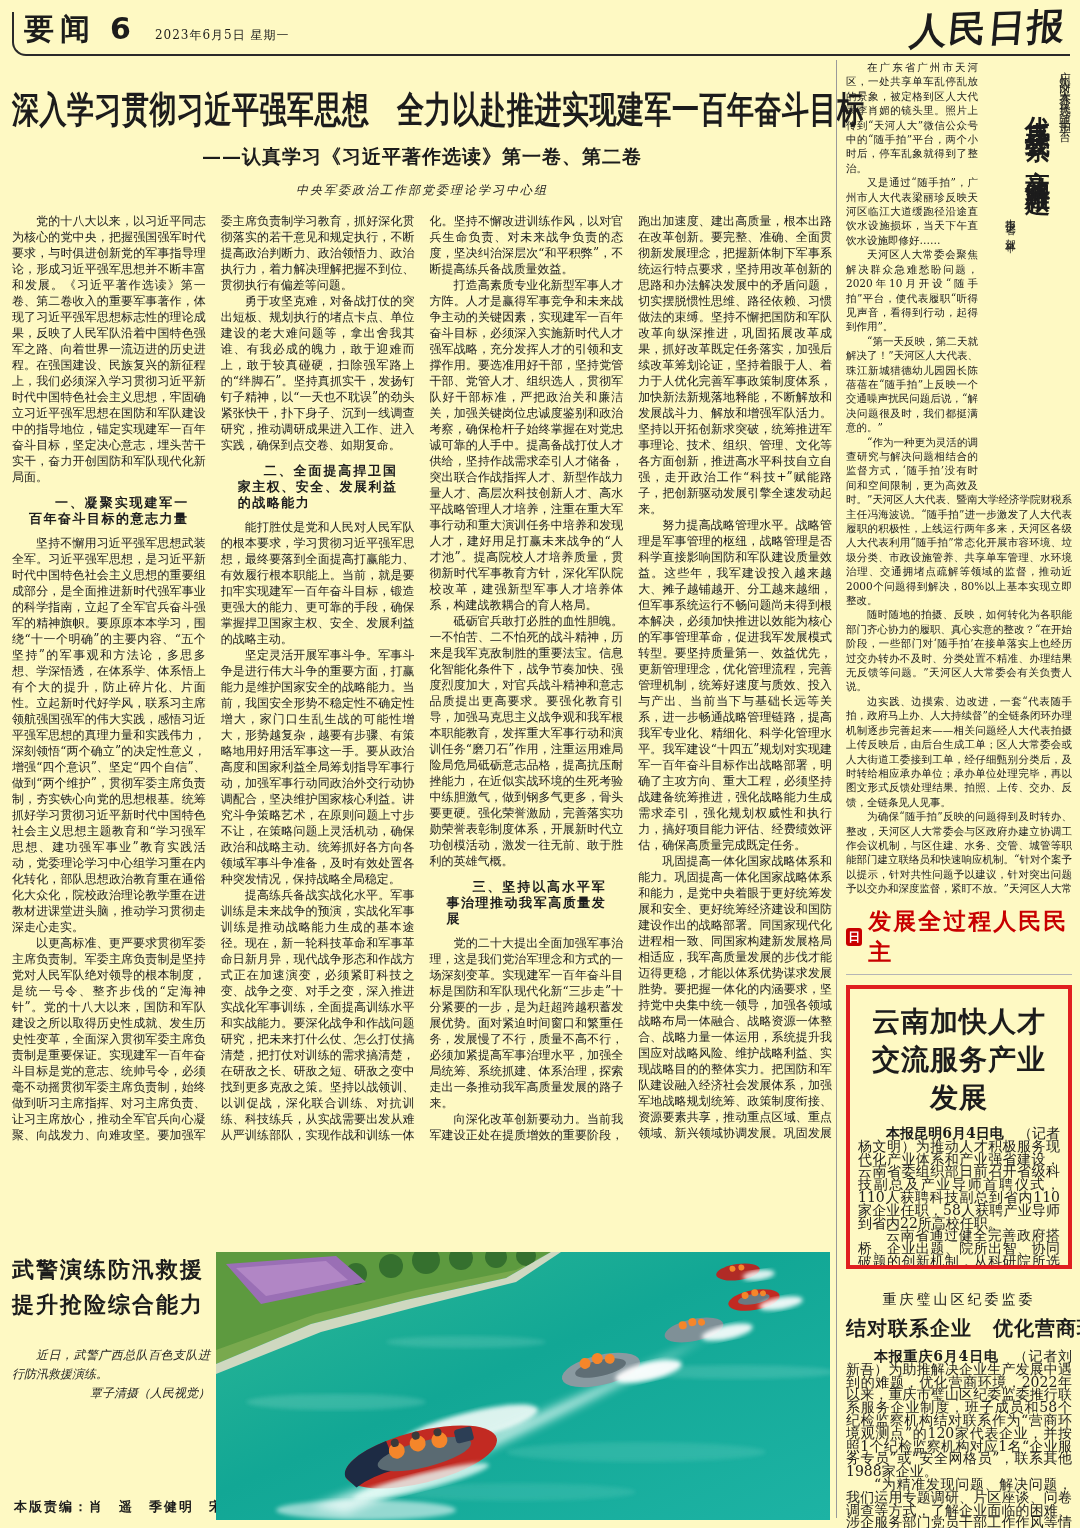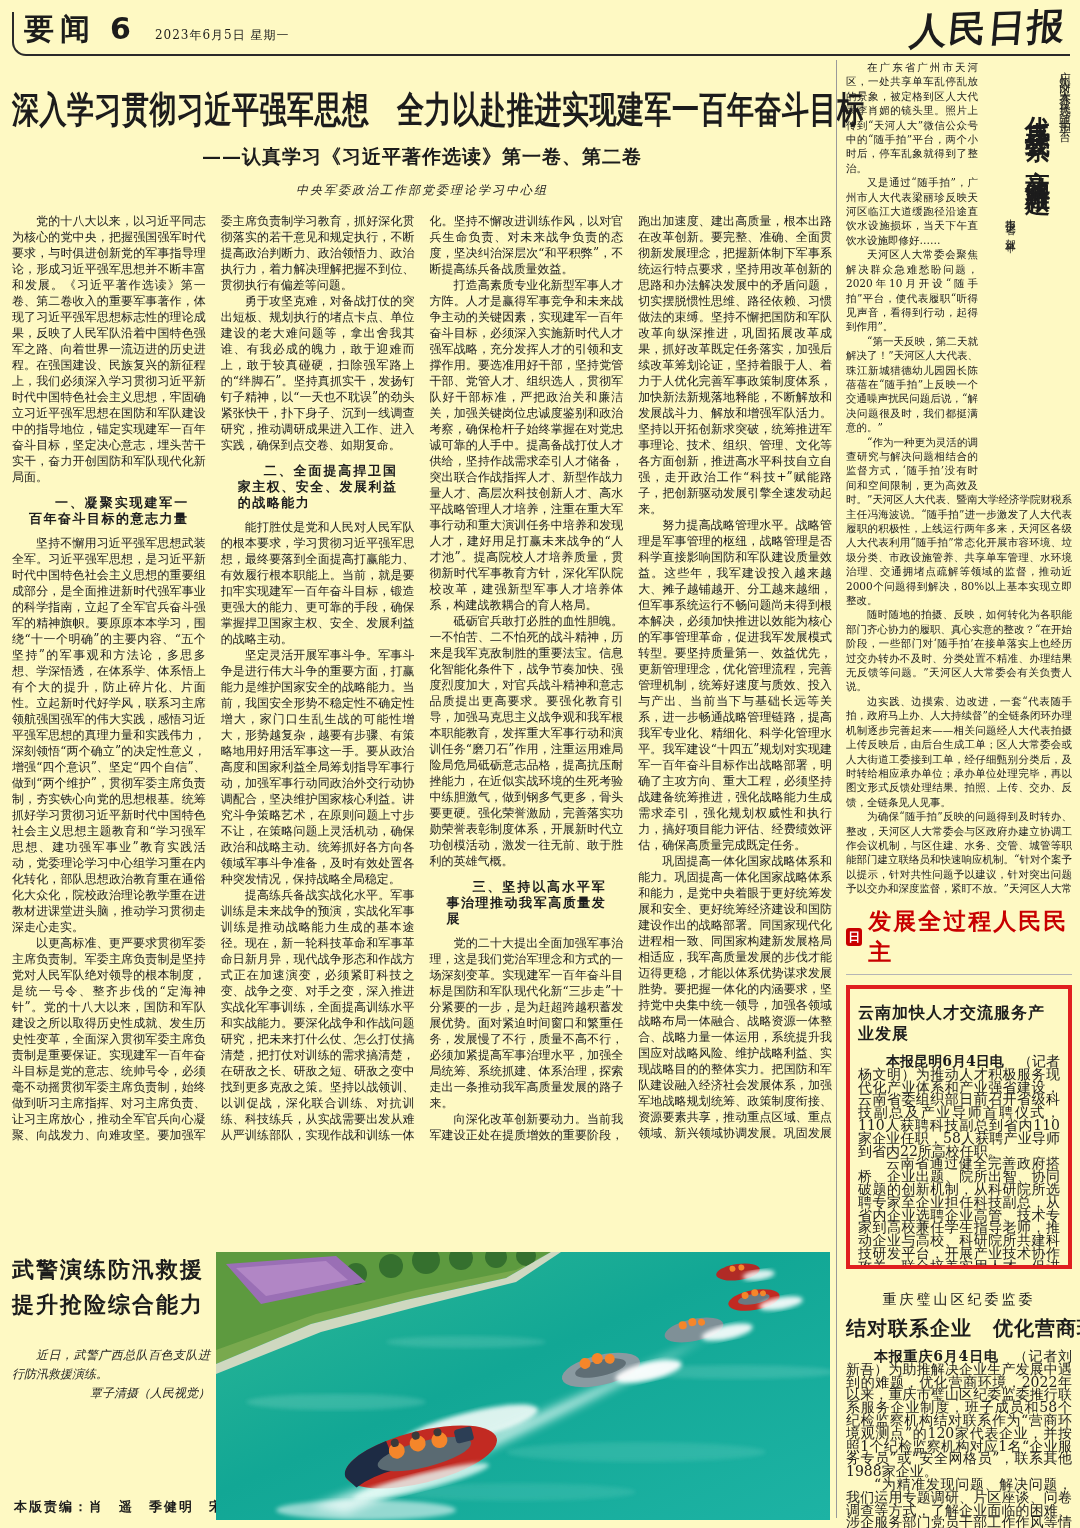--- a/index.html
+++ b/index.html
@@ -36,21 +36,21 @@
          justify-content:flex-start;gap:5px;}
   .vkicker{writing-mode:vertical-rl;font-size:11.5px;letter-spacing:3.5px;line-height:15px;}
   .vtitle{writing-mode:vertical-rl;font-size:25px;font-weight:700;letter-spacing:5px;padding-top:34px;line-height:30px;}
   .vby{writing-mode:vertical-rl;font-size:10.5px;letter-spacing:2px;padding-top:148px;line-height:13px;}
   .dem-label{display:flex;align-items:center;justify-content:center;gap:6px;margin:8px 0 6px;color:#c80000;}
   .dem-icon{width:18px;height:18px;background:#c80000;color:#fff;border-radius:3px;font-size:12px;line-height:18px;
             text-align:center;font-weight:700;font-family:"DejaVu Sans",sans-serif;}
   .dem-text{font-size:23px;font-weight:900;letter-spacing:2px;font-family:"DejaVu Sans","Liberation Sans",sans-serif;}
   .thin-hr{border:0;border-top:1px solid #b5b5b5;margin:6px 0 10px;}
   .redbox{border:4px solid #e01f1f;height:284px;box-sizing:border-box;padding:12px 8px 6px;overflow:hidden;}
-  .redbox .bh{font-size:16px;font-weight:900;letter-spacing:1px;margin:2px 0 10px;
+  .redbox .bh{font-size:28px;font-weight:900;text-align:center;letter-spacing:1px;margin:2px 0 10px;
               font-family:"DejaVu Sans","Liberation Sans",sans-serif;}
   .smallbody{font-size:14px;line-height:12.8px;text-align:justify;}
   .smallbody p{margin:0;text-indent:2em;}
   .smallbody b{font-weight:700;}
   .artC{margin-top:22px;}
   .artC .kick{text-align:center;font-size:14px;letter-spacing:3px;margin-bottom:6px;}
   .artC .bh{text-align:center;font-size:20px;font-weight:900;letter-spacing:1px;margin-bottom:8px;
             font-family:"DejaVu Sans","Liberation Sans",sans-serif;white-space:nowrap;}
   
   .bl{position:absolute;left:12px;top:1252px;width:198px;}

